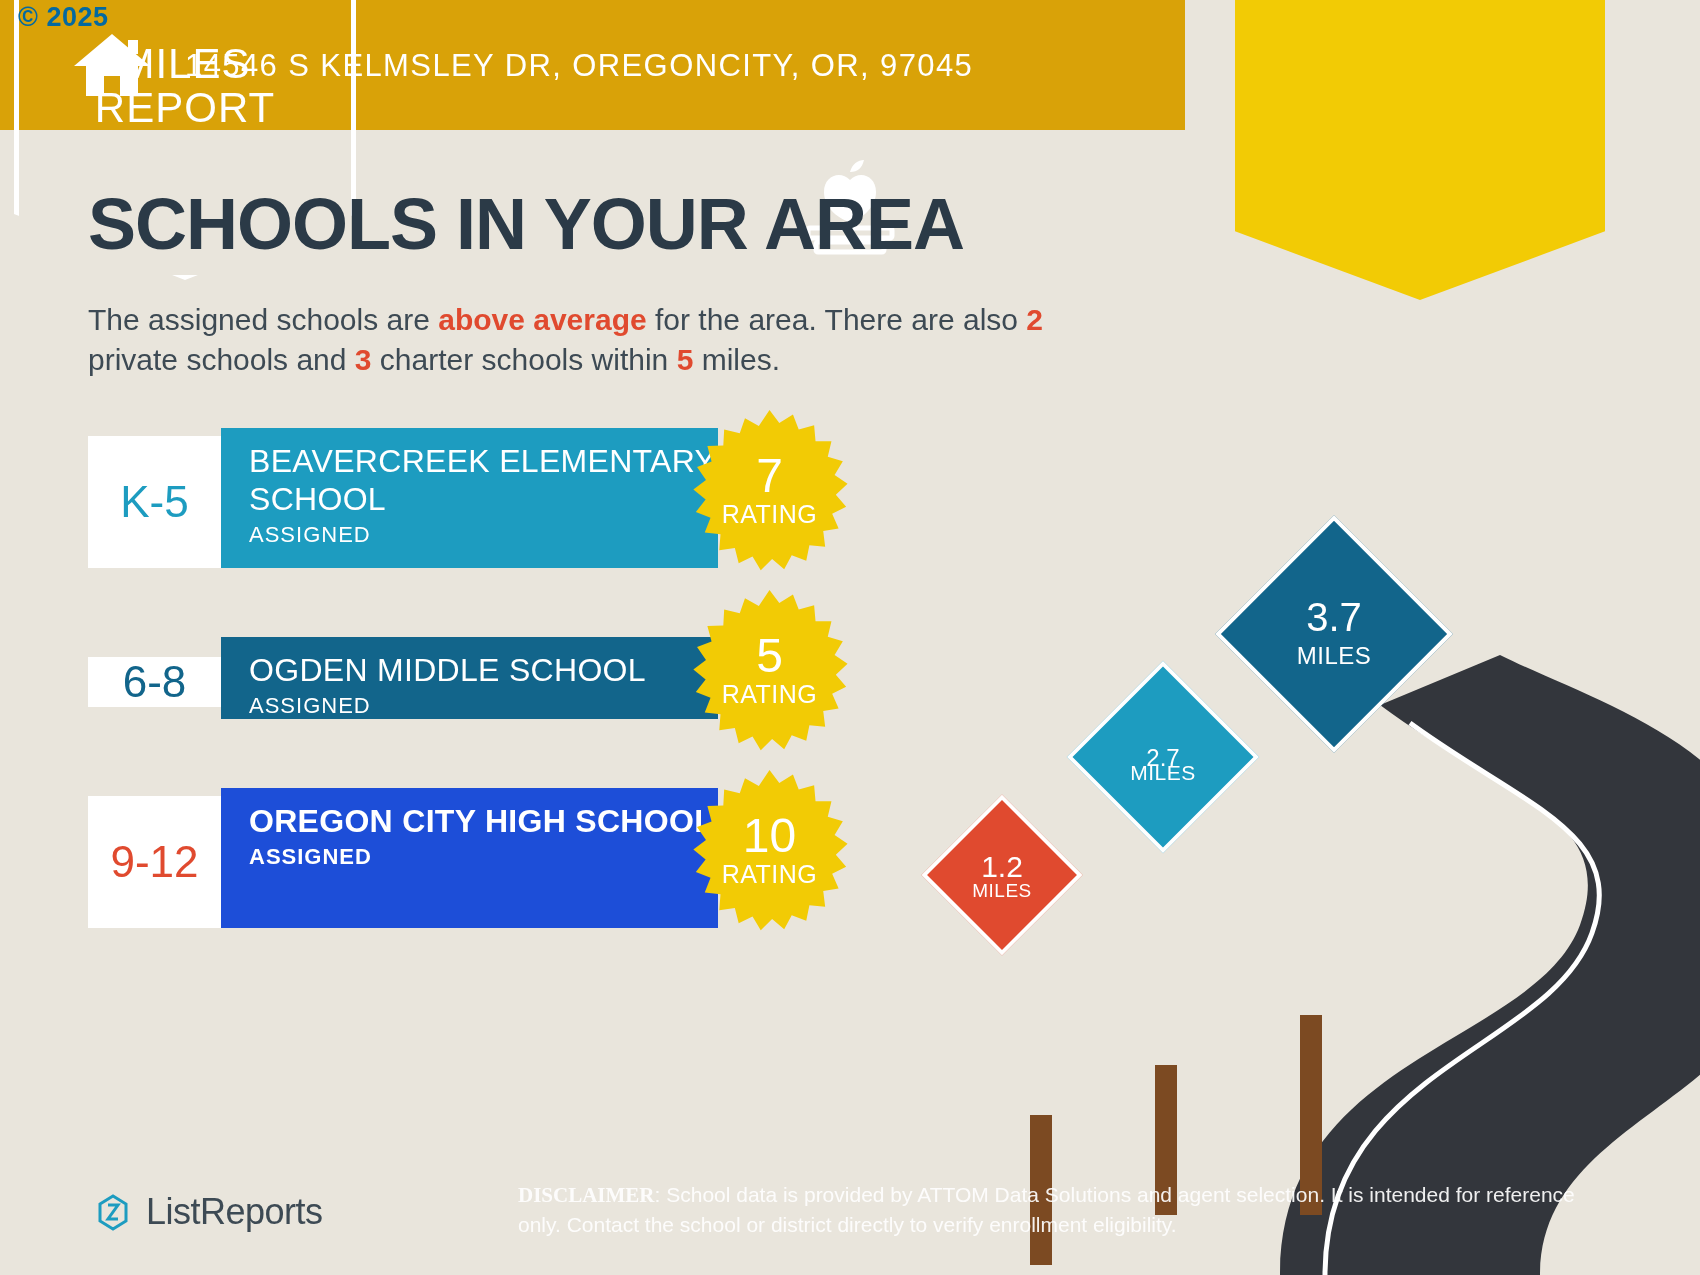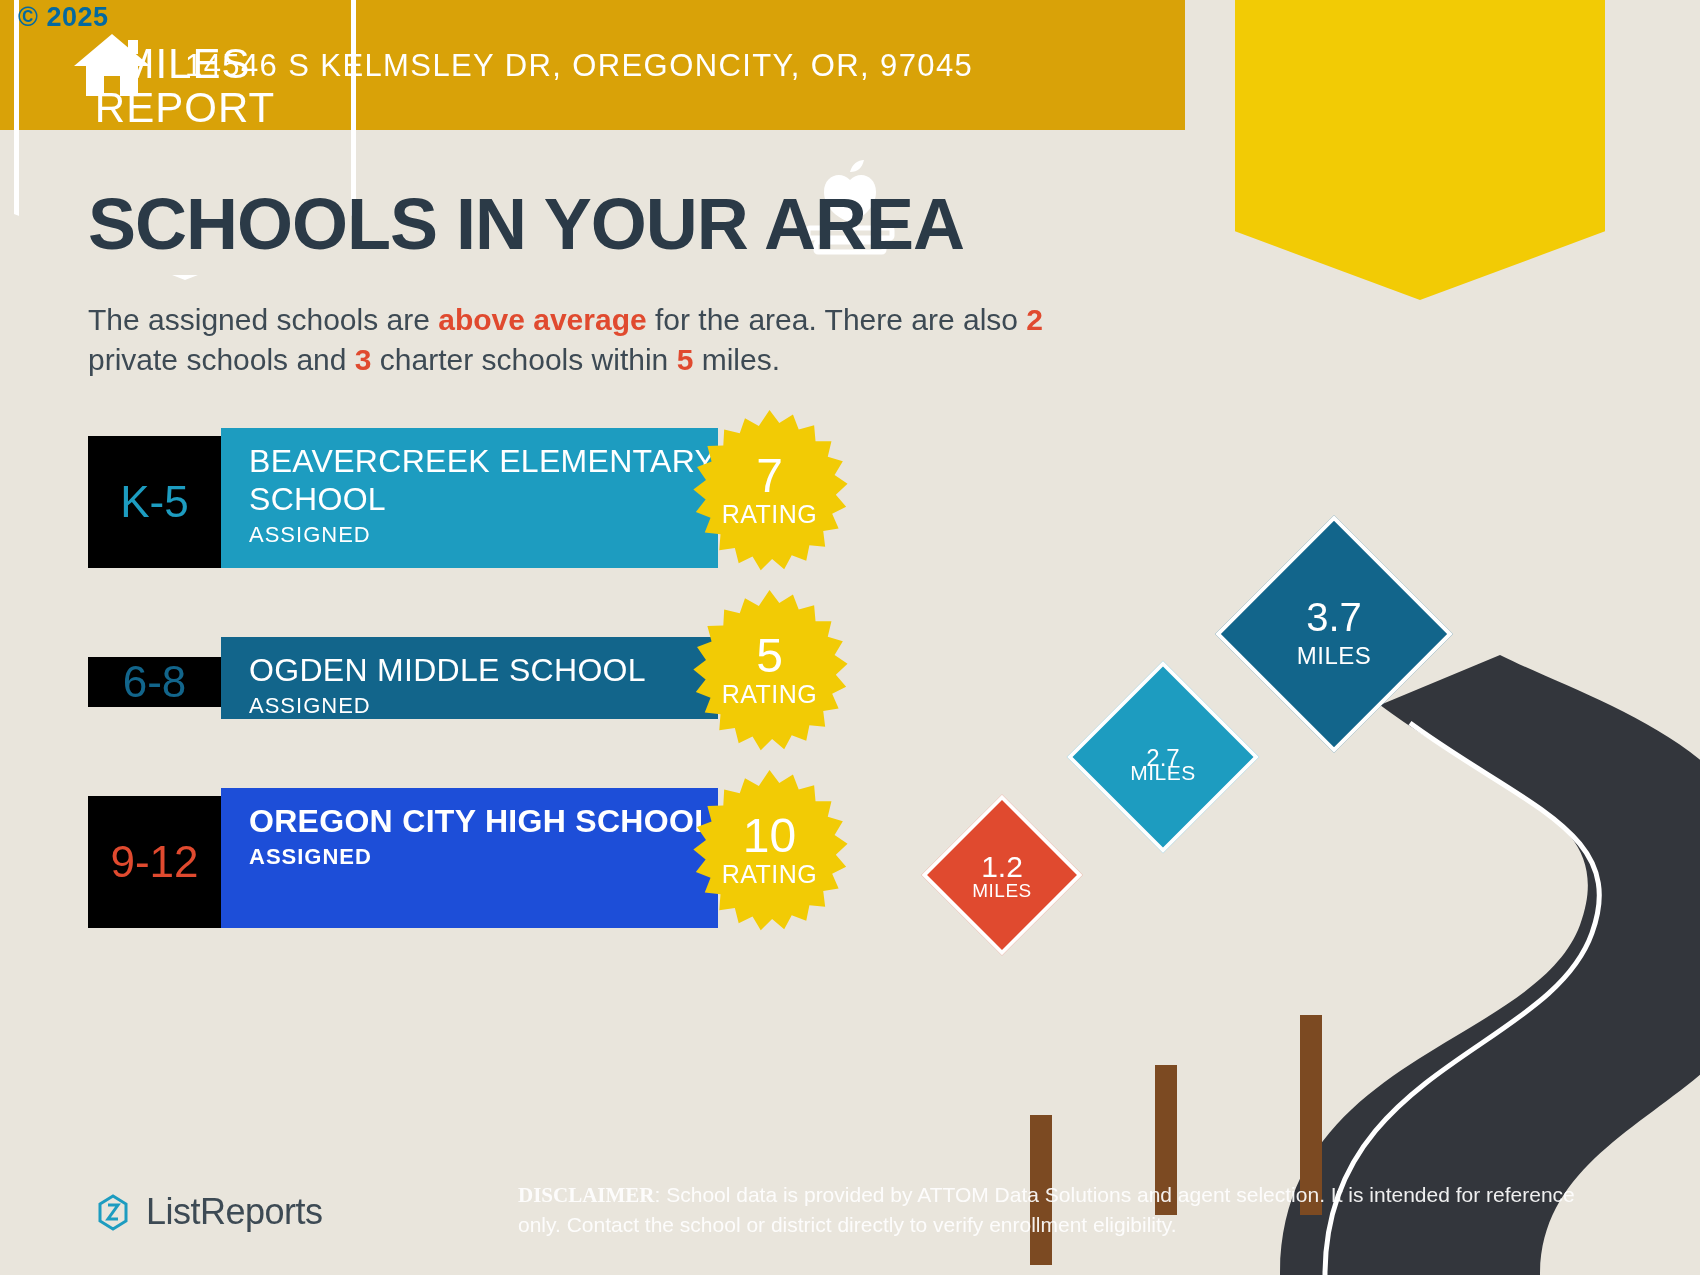--- a/index.html
+++ b/index.html
@@ -114,21 +114,21 @@
     height: 140px;
     display: flex;
     align-items: stretch;
   }
   #row0 { top: 428px; }
   #row1 { top: 608px; align-items: center; }
   #row2 { top: 788px; }
 
   .grade-box {
     width: 133px;
-    background: #000000;
+    background: #ffffff;
     display: flex;
     align-items: center;
     justify-content: center;
     font-size: 44px;
     font-weight: 400;
     margin-top: 8px;
   }
   .name-box {
     flex: 1;
     padding: 14px 0 0 28px;

